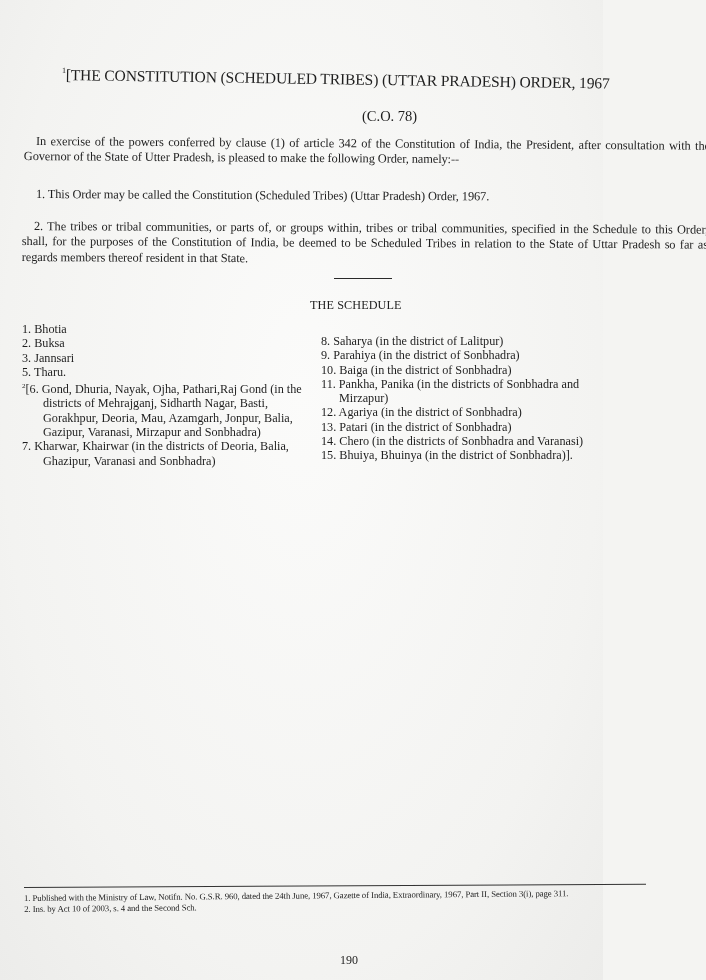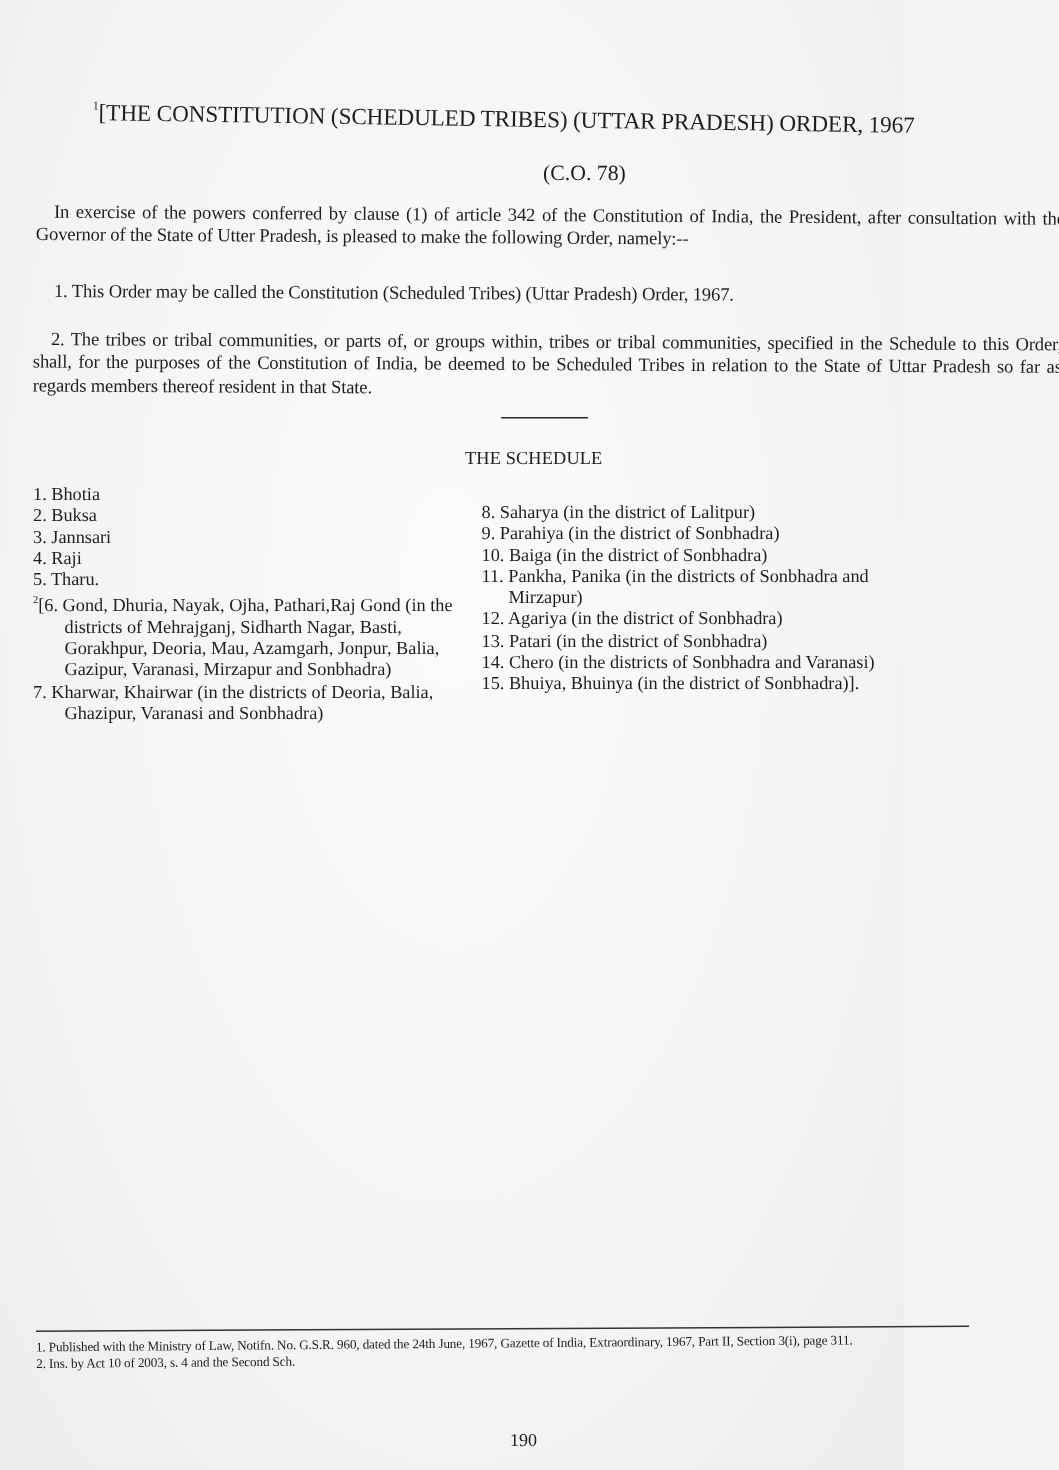--- a/index.html
+++ b/index.html
@@ -168,21 +168,20 @@
   <div class="para para-two"><span class="indent"></span><span>2. The tribes or tribal communities, or parts of, or groups within, tribes or tribal communities, specified in the Schedule to this Order, shall, for the purposes of the Constitution of India, be deemed to be Scheduled Tribes in relation to the State of Uttar Pradesh so far as regards members thereof resident in that State.</span></div>
 
   <div class="divider"></div>
 
   <div class="schedule-heading">THE SCHEDULE</div>
 
   <div class="col col-left">
     <div class="item"><span>1. Bhotia</span></div>
     <div class="item"><span>2. Buksa</span></div>
     <div class="item"><span>3. Jannsari</span></div>
-    <div class="item"><span>4. Raji</span></div>
     <div class="item"><span>5. Tharu.</span></div>
     <div class="item"><sup>2</sup><span>[6. Gond, Dhuria, Nayak, Ojha, Pathari,Raj Gond (in the districts of Mehrajganj, Sidharth Nagar, Basti, Gorakhpur, Deoria, Mau, Azamgarh, Jonpur, Balia, Gazipur, Varanasi, Mirzapur and Sonbhadra)</span></div>
     <div class="item"><span>7. Kharwar, Khairwar (in the districts of Deoria, Balia, Ghazipur, Varanasi and Sonbhadra)</span></div>
   </div>
 
   <div class="col col-right">
     <div class="item">8. Saharya (in the district of Lalitpur)</div>
     <div class="item">9. Parahiya (in the district of Sonbhadra)</div>
     <div class="item">10. Baiga (in the district of Sonbhadra)</div>
     <div class="item">11. Pankha, Panika (in the districts of Sonbhadra and Mirzapur)</div>

